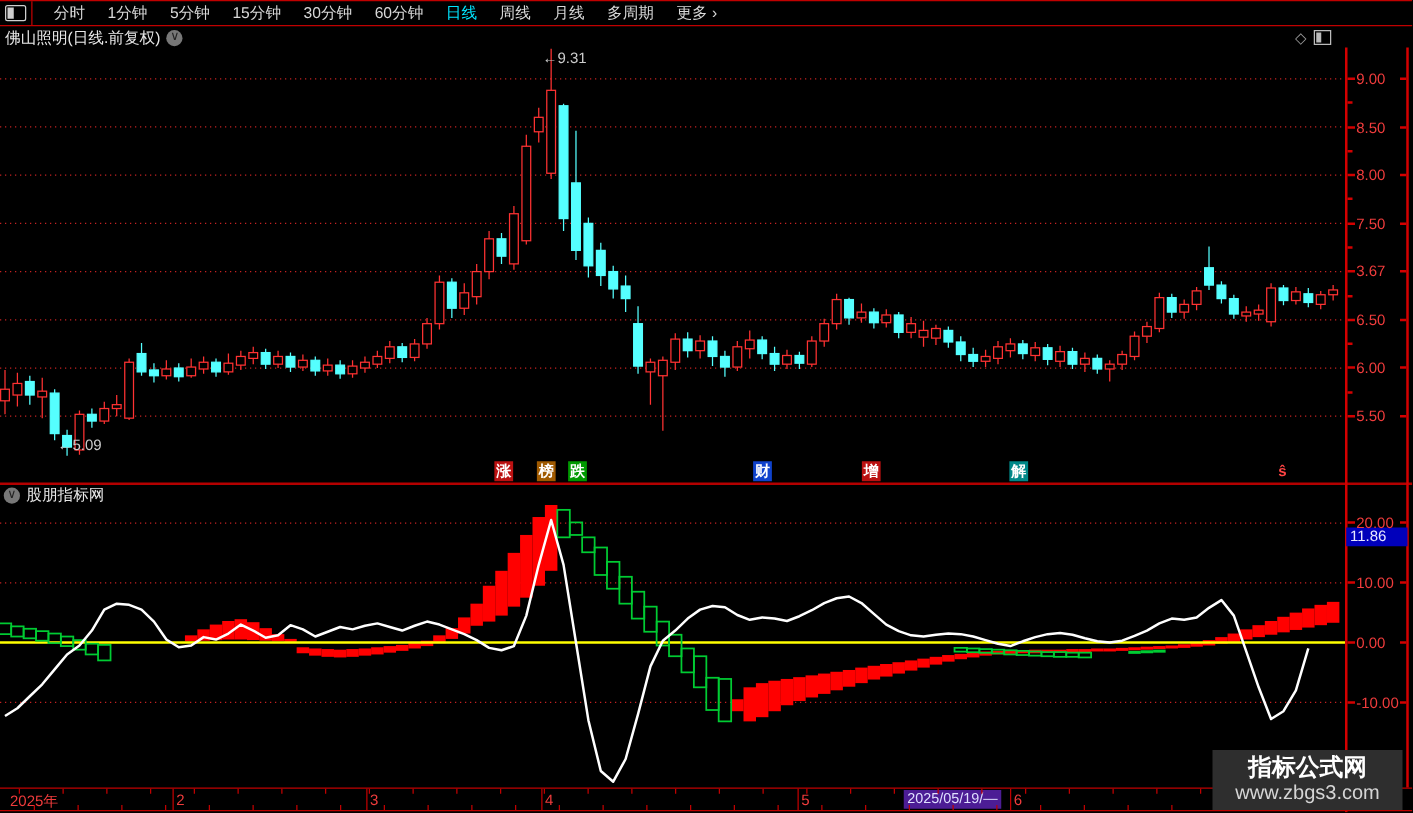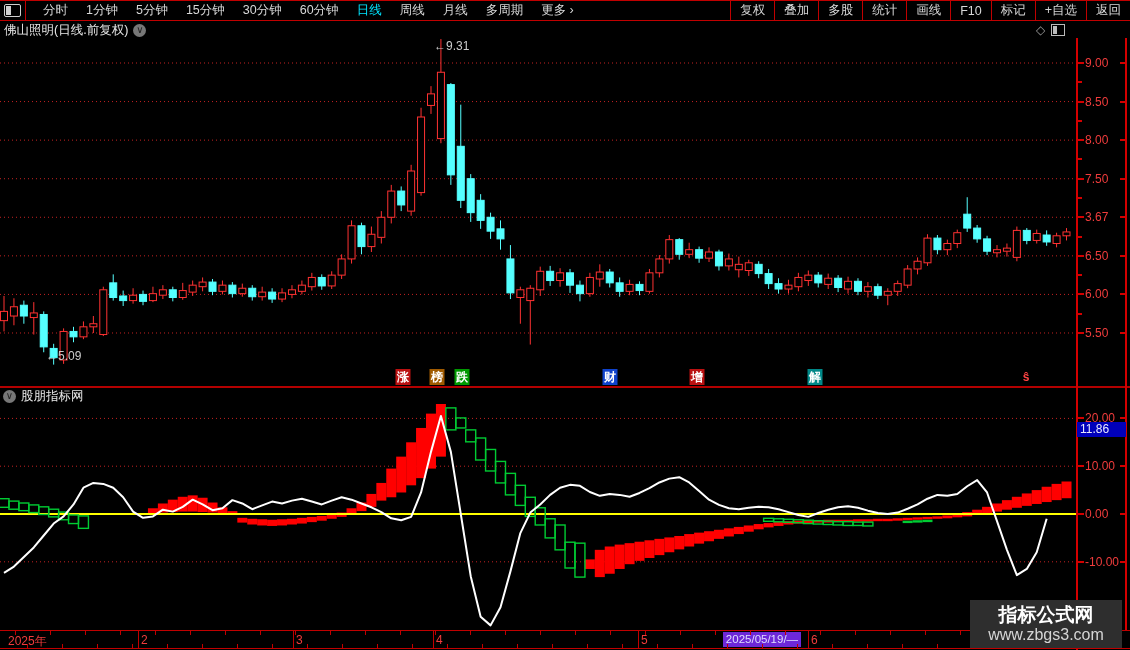--- a/index.html
+++ b/index.html
@@ -48,21 +48,21 @@
   .ax-tick-far{position:absolute;left:44px;height:2px;width:5px;background:#d40000;}
   #ind-badge{position:absolute;left:1px;width:46px;height:15px;background:#0000bb;color:#e8e8ff;
              font-size:12px;padding-left:3px;line-height:15px;}
   
   #bottom-axis{position:absolute;left:0;top:630px;width:1130px;height:19px;box-sizing:border-box;
                border-top:1px solid #c00000;border-bottom:1px solid #c00000;}
   .x-label{position:absolute;top:2px;color:#f03c3c;font-size:12px;white-space:nowrap;}
   .x-sep{position:absolute;top:0;width:1px;height:17px;background:#c00000;}
   .x-tick-top{position:absolute;top:0;width:1px;height:4px;background:#c00000;}
   .x-tick-bot{position:absolute;bottom:0;width:1px;height:4px;background:#c00000;}
-  #date-box{position:absolute;top:1px;height:15px;background:#6d28d9;color:#dfdfff;font-size:11.5px;
+  #date-box{position:absolute;top:1px;height:15px;background:#4c1d95;color:#dfdfff;font-size:11.5px;
             text-align:center;line-height:15px;}
   
   #watermark{position:absolute;left:970px;top:600px;width:152px;height:48px;background:#2e2e2e;
              z-index:20;display:flex;flex-direction:column;align-items:center;justify-content:center;}
   #watermark .wm1{color:#ffffff;font-size:19px;font-weight:bold;line-height:22px;}
   #watermark .wm2{color:#d5d5d5;font-size:16px;line-height:18px;}
 </style>
 </head>
 <body>
 
@@ -77,31 +77,20 @@
         <div class="mi">1分钟</div>
         <div class="mi">5分钟</div>
         <div class="mi">15分钟</div>
         <div class="mi">30分钟</div>
         <div class="mi">60分钟</div>
         <div class="mi active">日线</div>
         <div class="mi">周线</div>
         <div class="mi">月线</div>
         <div class="mi">多周期</div>
         <div class="mi">更多 ›</div>
-      </div>
-    <div id="topbar-buttons">
-        <div class="tb-btn">复权</div>
-        <div class="tb-btn">叠加</div>
-        <div class="tb-btn">多股</div>
-        <div class="tb-btn">统计</div>
-        <div class="tb-btn">画线</div>
-        <div class="tb-btn">F10</div>
-        <div class="tb-btn">标记</div>
-        <div class="tb-btn">+自选</div>
-        <div class="tb-btn">返回</div>
       </div>
   </div>
 
   <div id="titlebar">
     <span id="chart-title">佛山照明(日线.前复权)</span>
     <span class="circ-chevron">∨</span>
   </div>
   <div id="title-right-icons">
     <span class="diamond">◇</span>
     <span class="mini-win"></span>

